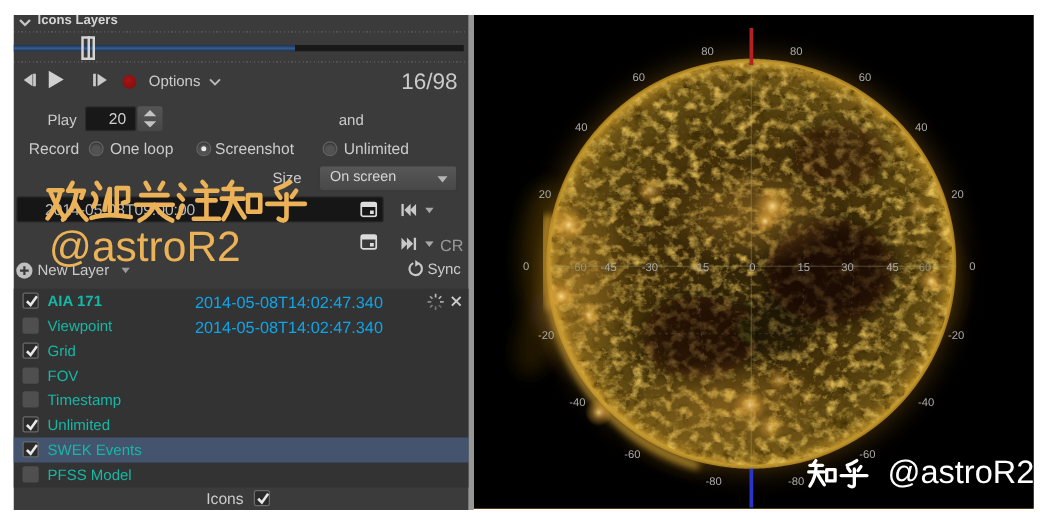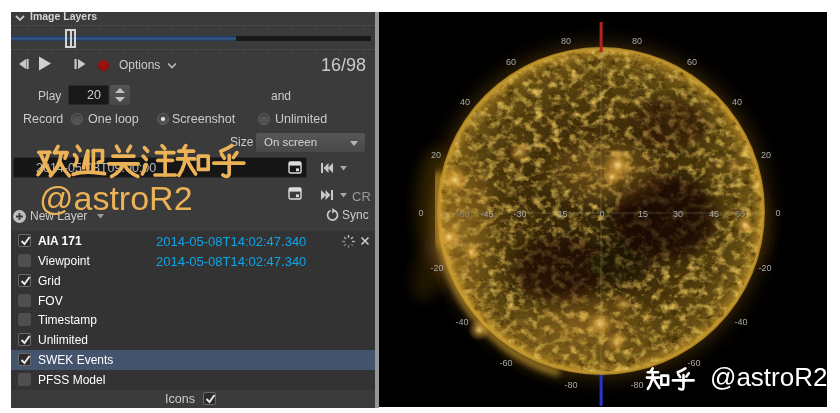--- a/index.html
+++ b/index.html
@@ -12,34 +12,34 @@
   .dotline { position:absolute; height:1px; left:0; width:364px;
      background:repeating-linear-gradient(90deg,#8a8a8a 0 1px,transparent 1px 3px); opacity:.45; }
   .dd { position:absolute; background:linear-gradient(#575757,#484848); border:1px solid #3a3a3a; border-radius:3px; color:#d6d6d6; font-size:11.5px; }
   .dd .lbl { position:absolute; left:8px; top:3px; }
   .dd .arr { position:absolute; right:7px; top:8px; width:0; height:0; border-left:4px solid transparent; border-right:4px solid transparent; border-top:5px solid #b5b5b5; }
   .radio { position:absolute; width:12px; height:12px; border-radius:50%; background:#535353; border:1px solid #616161; box-shadow:inset 0 1px 2px rgba(0,0,0,.45); }
   .radio.sel::after { content:""; position:absolute; left:3px; top:3px; width:4px; height:4px; border-radius:50%; background:#ececec; }
   .cb { position:absolute; width:13px; height:13px; border-radius:2px; background:#4f4f4f; }
   .cb.on { background:#2b2b2b; border:1px solid #6a6a6a; }
   .cb.on svg { position:absolute; left:0px; top:-1px; }
-  .row-label { position:absolute; left:27px; color:#ffffff; font-size:12px; }
+  .row-label { position:absolute; left:27px; color:#14b8a6; font-size:12px; }
   .ts { position:absolute; left:145px; color:#0ea5e9; font-size:13px; }
   .datebox { position:absolute; left:2px; width:294px; height:21px; background:#161616; border-radius:2px; border:1px solid #2a2a2a; }
   .datebox .dtxt { position:absolute; left:22px; top:3px; color:#b9b9b9; font-size:12.5px; }
   .goldsvg path { stroke:#ecb257; fill:none; stroke-linecap:round; stroke-linejoin:round; }
 </style>
 </head>
 <body>
 <div id="panel">
 
   <svg class="abs" style="left:4px;top:2px" width="10" height="8">
       <path d="M1 2 L5 6 L9 2" stroke="#c8c8c8" stroke-width="1.8" fill="none"></path>
     </svg>
-  <div class="abs" style="left:19px;top:-2px;font-weight:bold;font-size:10.5px;color:#d5d5d5">Image Layers</div>
+  <div class="abs" style="left:19px;top:-2px;font-weight:bold;font-size:10.5px;color:#d5d5d5">Icons Layers</div>
   <div class="dotline" style="top:13px"></div>
 
   <div class="abs" style="left:0;top:24px;width:225px;height:5px;background:linear-gradient(180deg,#1a3354,#375a8b 55%,#1a3354)"></div>
   <div class="abs" style="left:225px;top:24px;width:135px;height:5px;background:#181818"></div>
   <div class="abs" style="left:54px;top:17px;width:11px;height:19px;border:2px solid #d4d4d4;background:transparent"></div>
   <div class="abs" style="left:59px;top:17px;width:2px;height:19px;background:#d4d4d4"></div>
   <div class="dotline" style="top:37px"></div>
 
   <svg class="abs" style="left:6px;top:46px" width="12" height="12">
       <path d="M9 1 L2 6 L9 11 Z" fill="#c9c9c9"></path>
@@ -70,21 +70,21 @@
   <div class="abs txt" style="left:260px;top:77px;font-size:12px">and</div>
 
   <div class="abs txt" style="left:12px;top:100px;font-size:12.5px">Record</div>
   <div class="radio" style="left:60px;top:101px"></div>
   <div class="abs txt" style="left:77px;top:100px;font-size:12.5px">One loop</div>
   <div class="radio sel" style="left:146px;top:101px"></div>
   <div class="abs txt" style="left:161px;top:100px;font-size:12.5px">Screenshot</div>
   <div class="radio" style="left:247px;top:101px"></div>
   <div class="abs txt" style="left:264px;top:100px;font-size:12.5px">Unlimited</div>
 
-  <div class="abs txt" style="left:219px;top:123px;font-size:12px">Size</div>
+  <div class="abs txt" style="left:207px;top:123px;font-size:12px">Size</div>
   <div class="dd" style="left:244px;top:120px;width:111px;height:21px">
       <span class="lbl">On screen</span>
       <span class="arr"></span>
     </div>
 
   <div class="datebox" style="top:145px">
       <span class="dtxt">2014-05-08T09:00:00</span>
     </div>
   <svg class="abs" style="left:277px;top:148px" width="14" height="14">
       <rect x="1" y="2" width="12" height="11" rx="1.5" fill="none" stroke="#dcdcdc" stroke-width="1.4"></rect>

